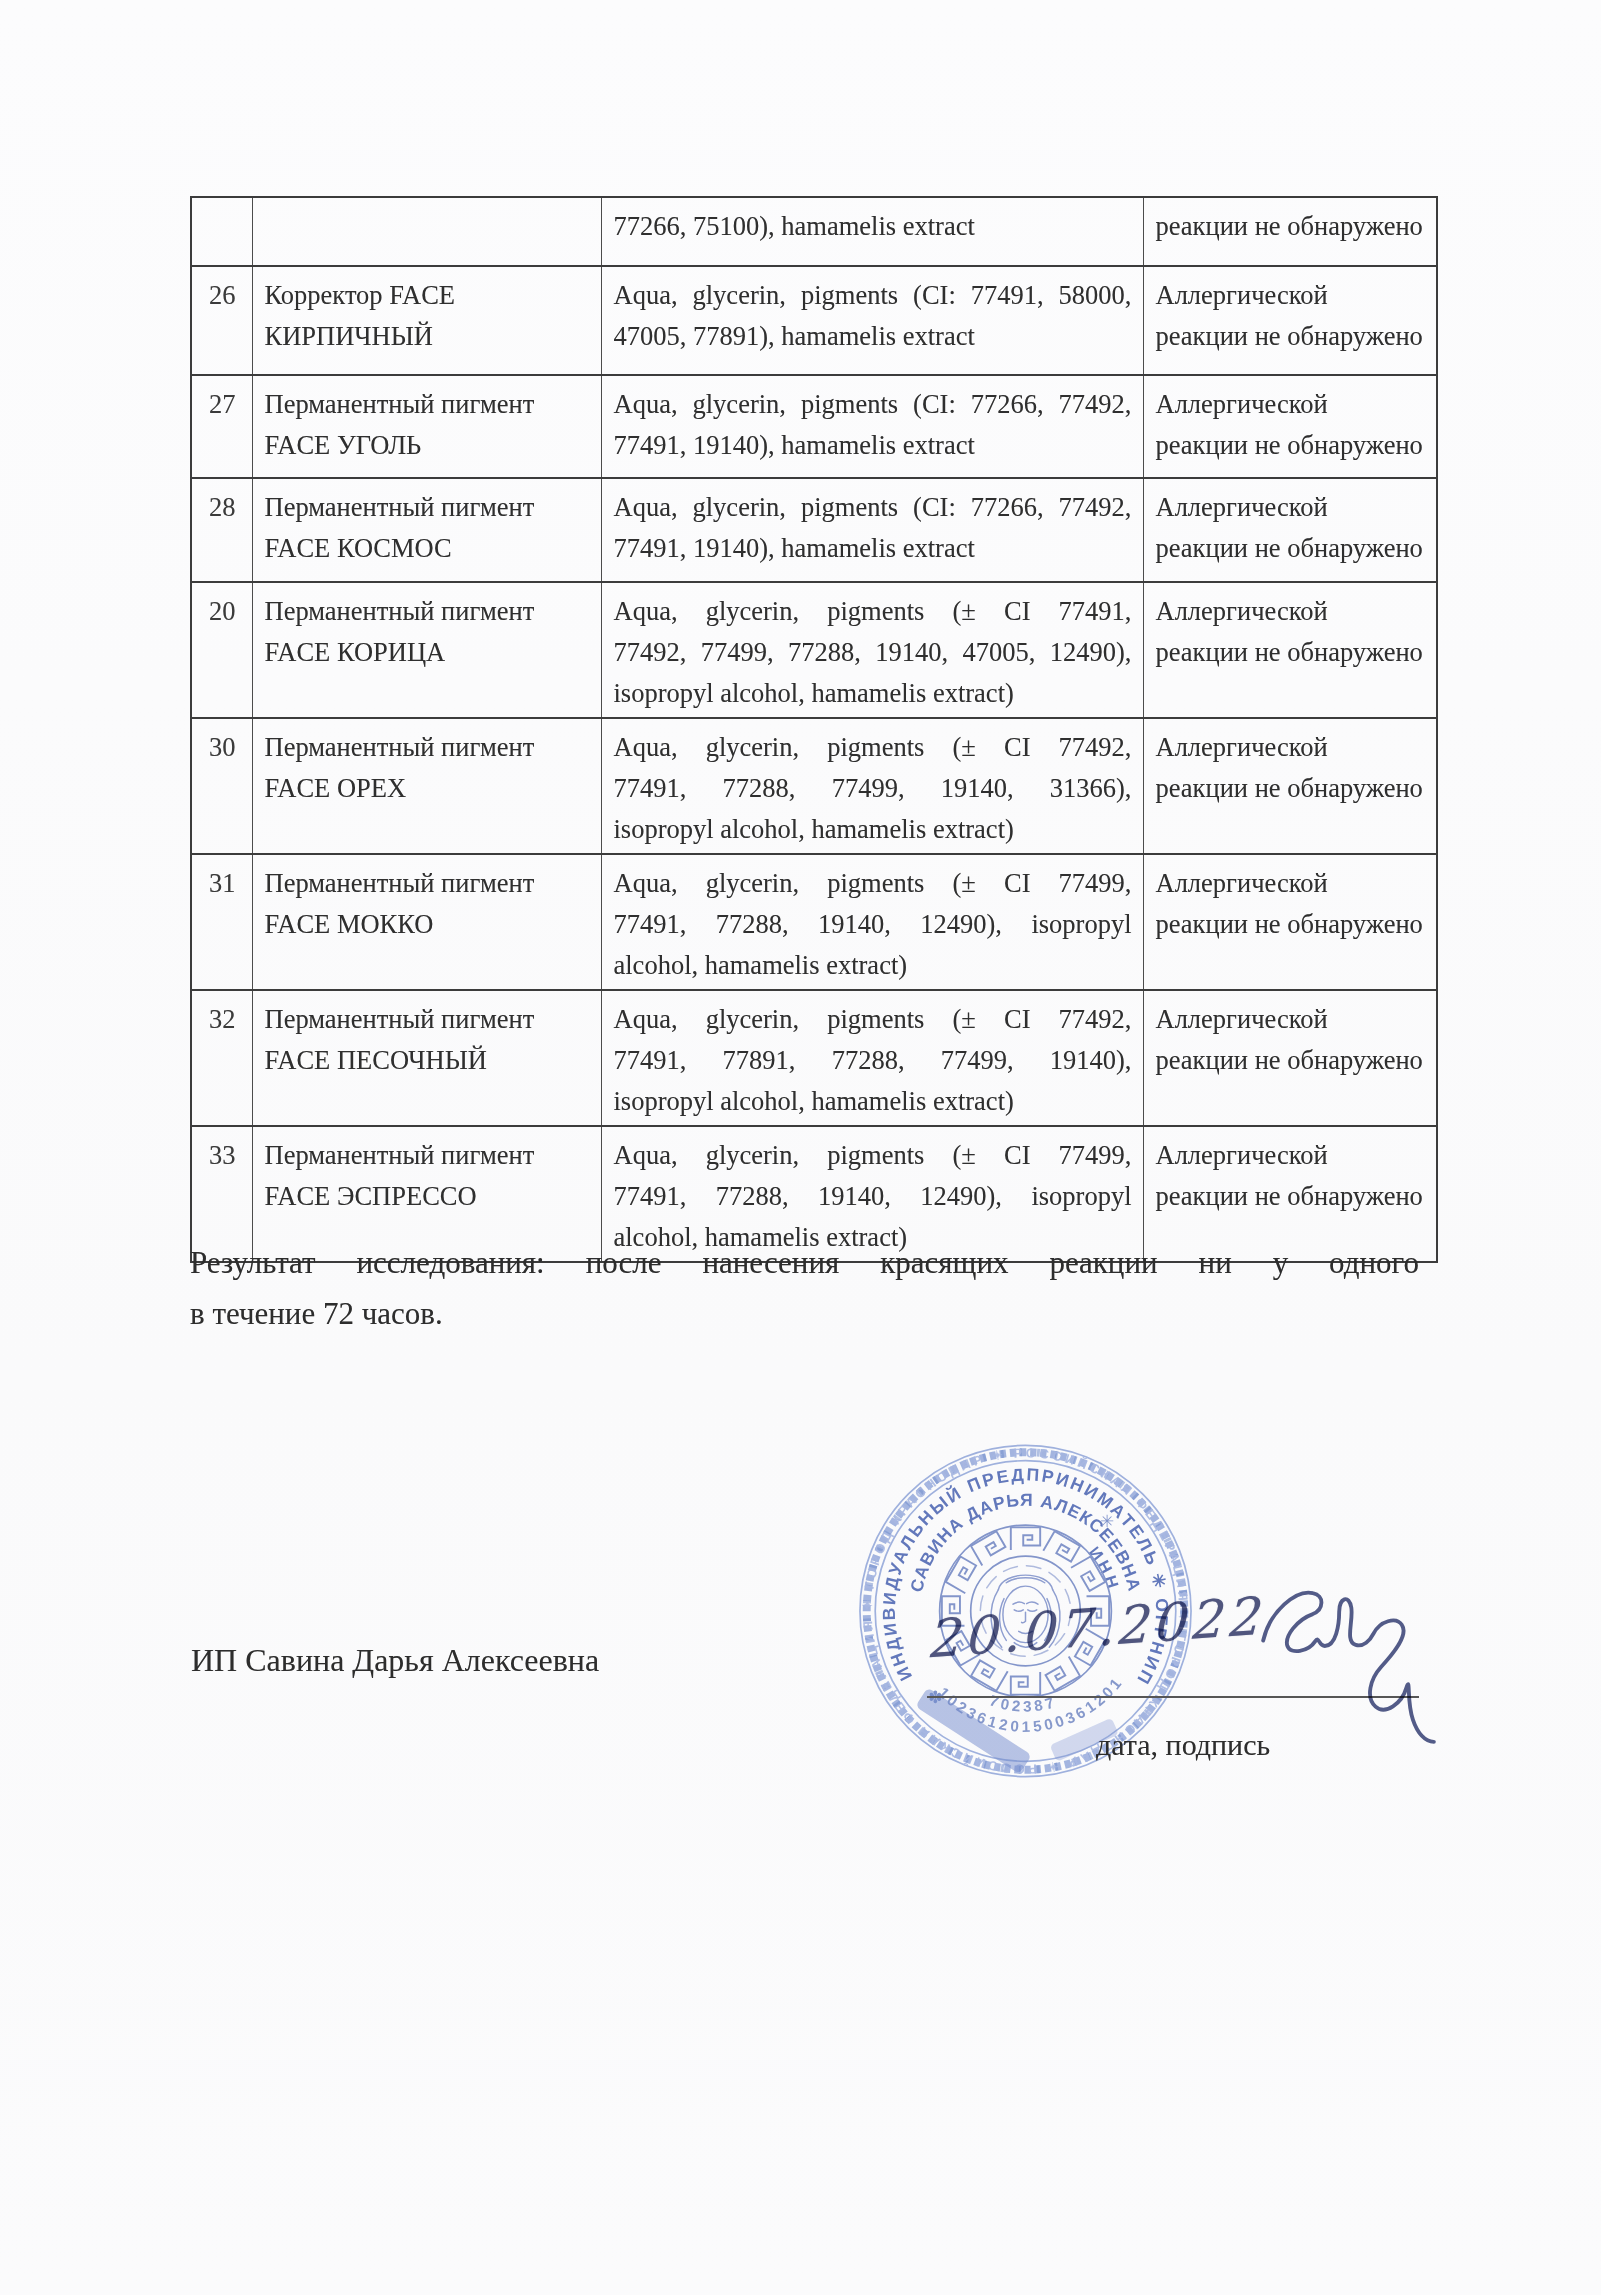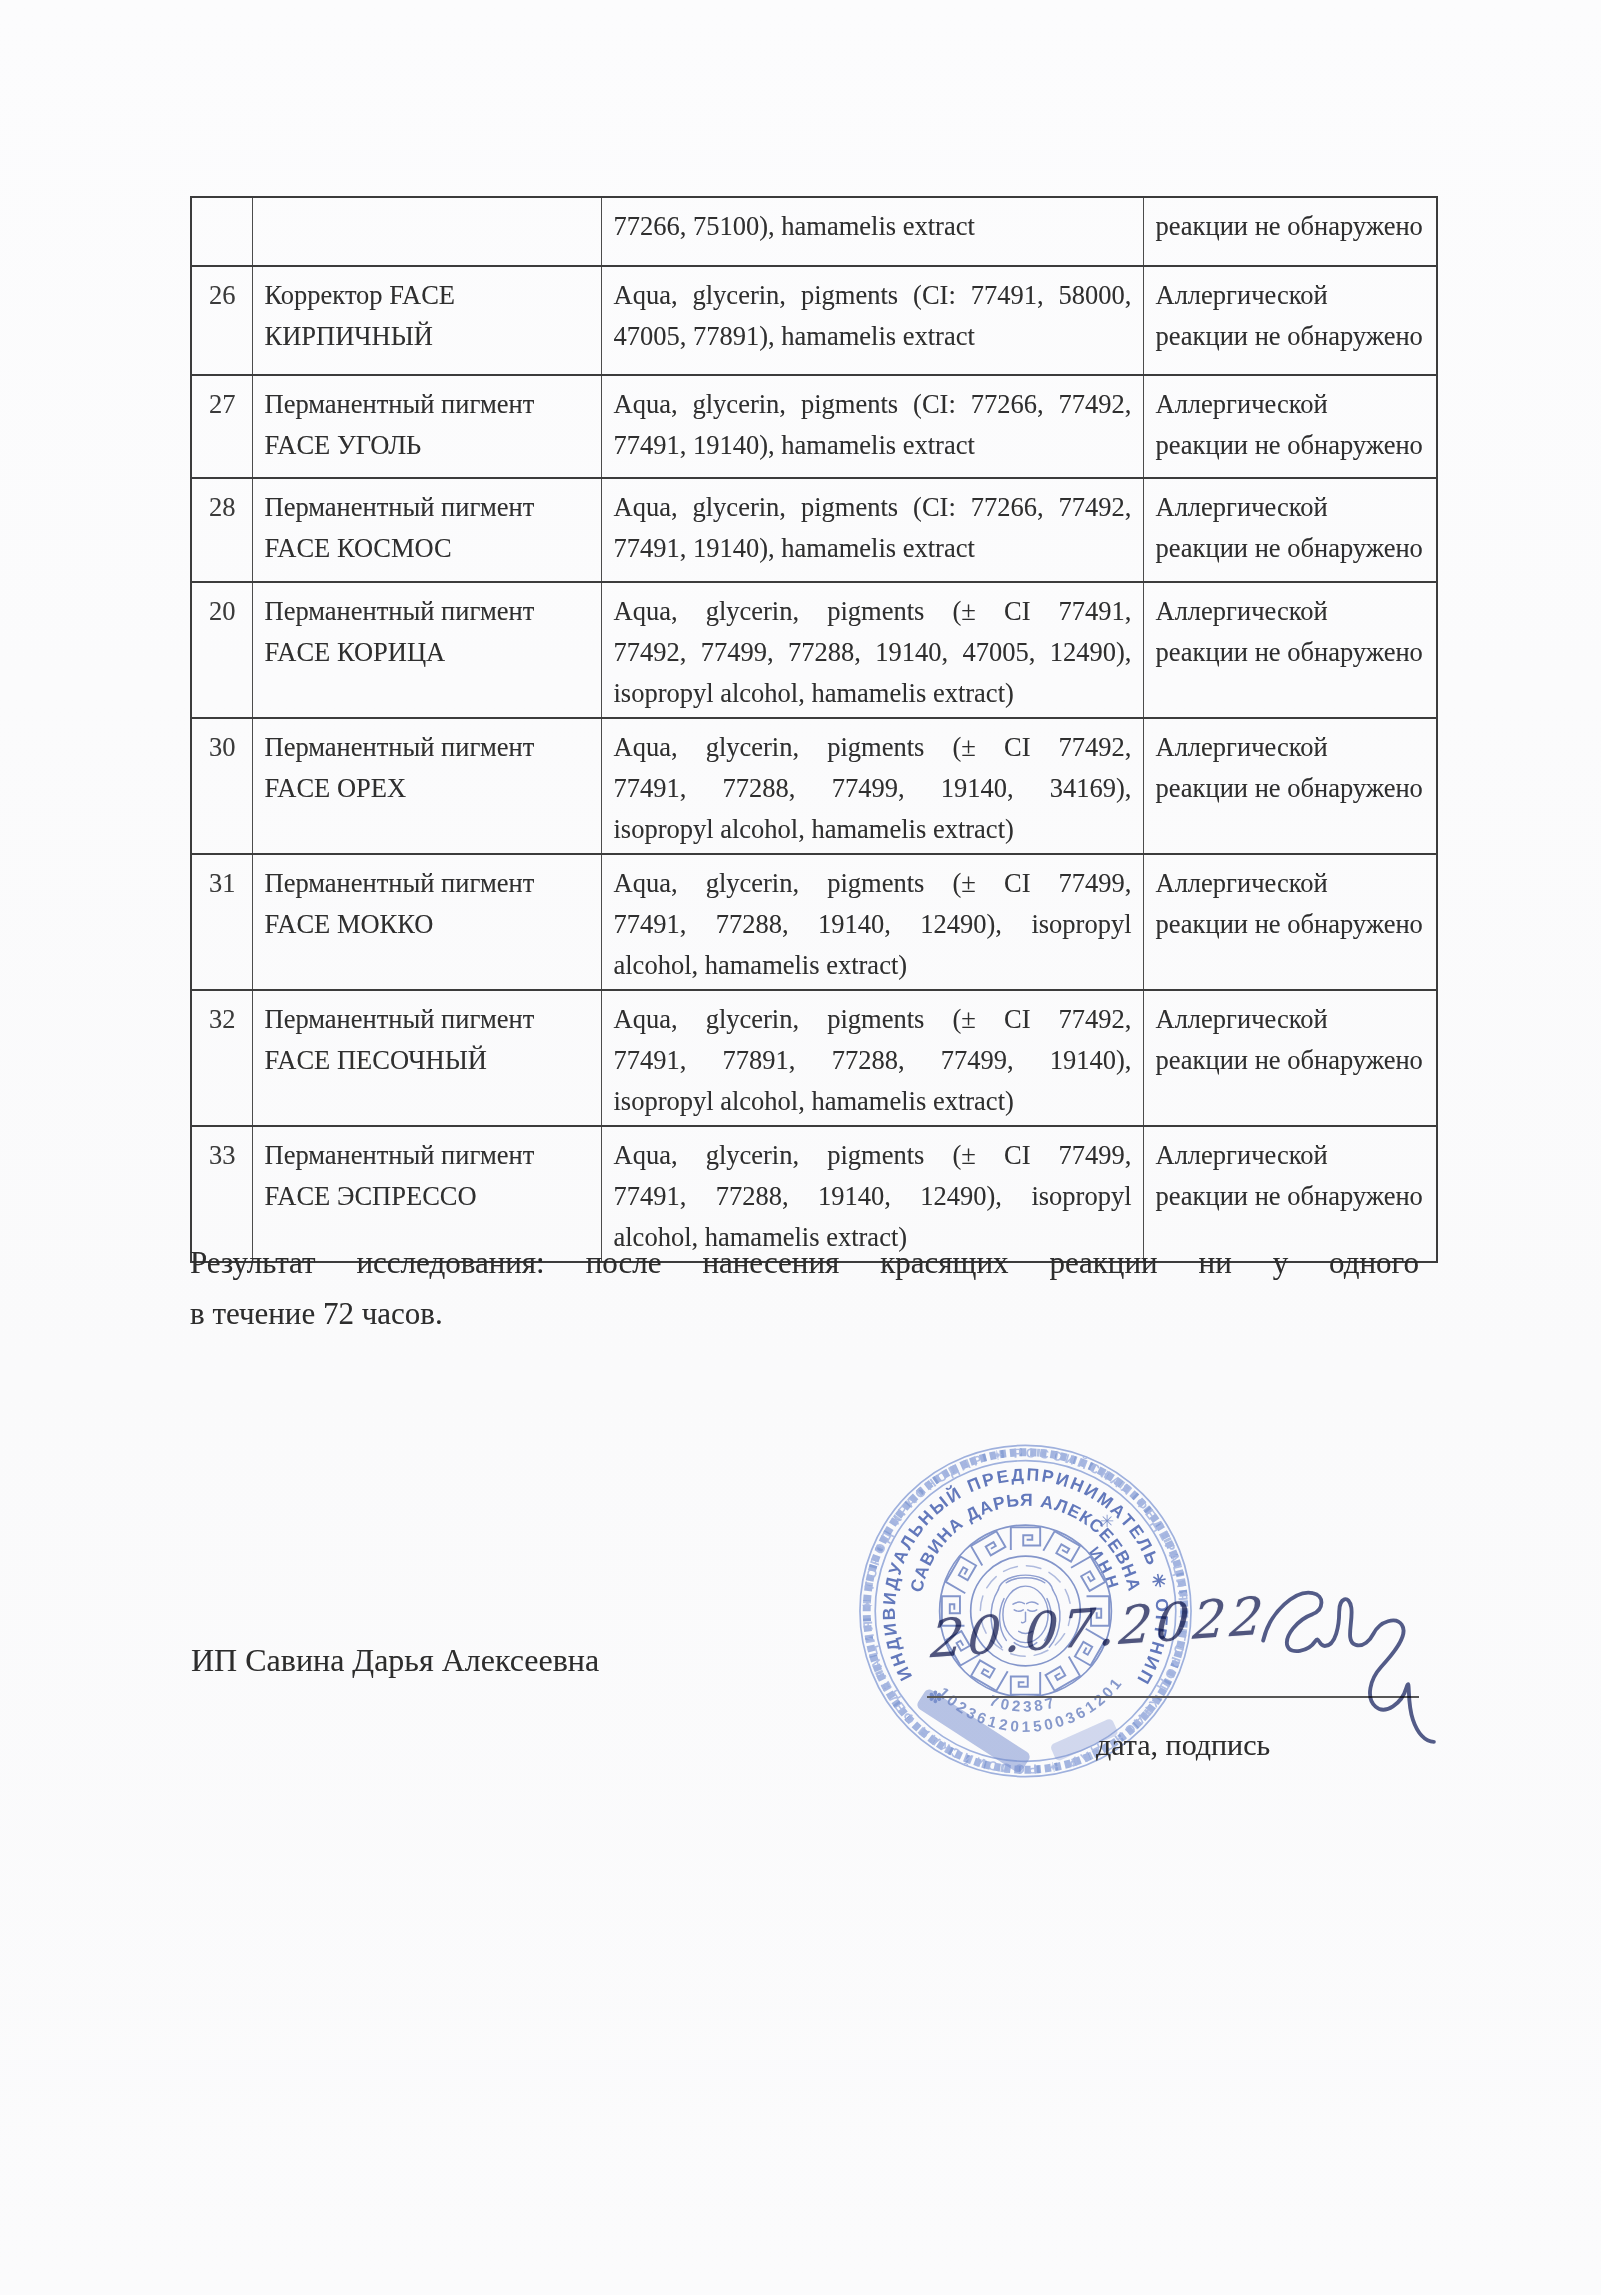--- a/index.html
+++ b/index.html
@@ -122,21 +122,21 @@
         <td class="c-res">
           <span class="rl">Аллергической</span>
           <span class="rl">реакции не обнаружено</span>
         </td>
       </tr>
       <tr style="height:111px">
         <td class="c-num">30</td>
         <td class="c-name">Перманентный пигмент FACE ОРЕХ</td>
         <td class="c-ing">
           <span class="il">Aqua, glycerin, pigments (± CI 77492,</span>
-          <span class="il">77491, 77288, 77499, 19140, 34169),</span>
+          <span class="il">77491, 77288, 77499, 19140, 31366),</span>
           <span class="il last">isopropyl alcohol, hamamelis extract)</span>
         </td>
         <td class="c-res">
           <span class="rl">Аллергической</span>
           <span class="rl">реакции не обнаружено</span>
         </td>
       </tr>
       <tr style="height:133px">
         <td class="c-num">31</td>
         <td class="c-name">Перманентный пигмент FACE МОККО</td>

